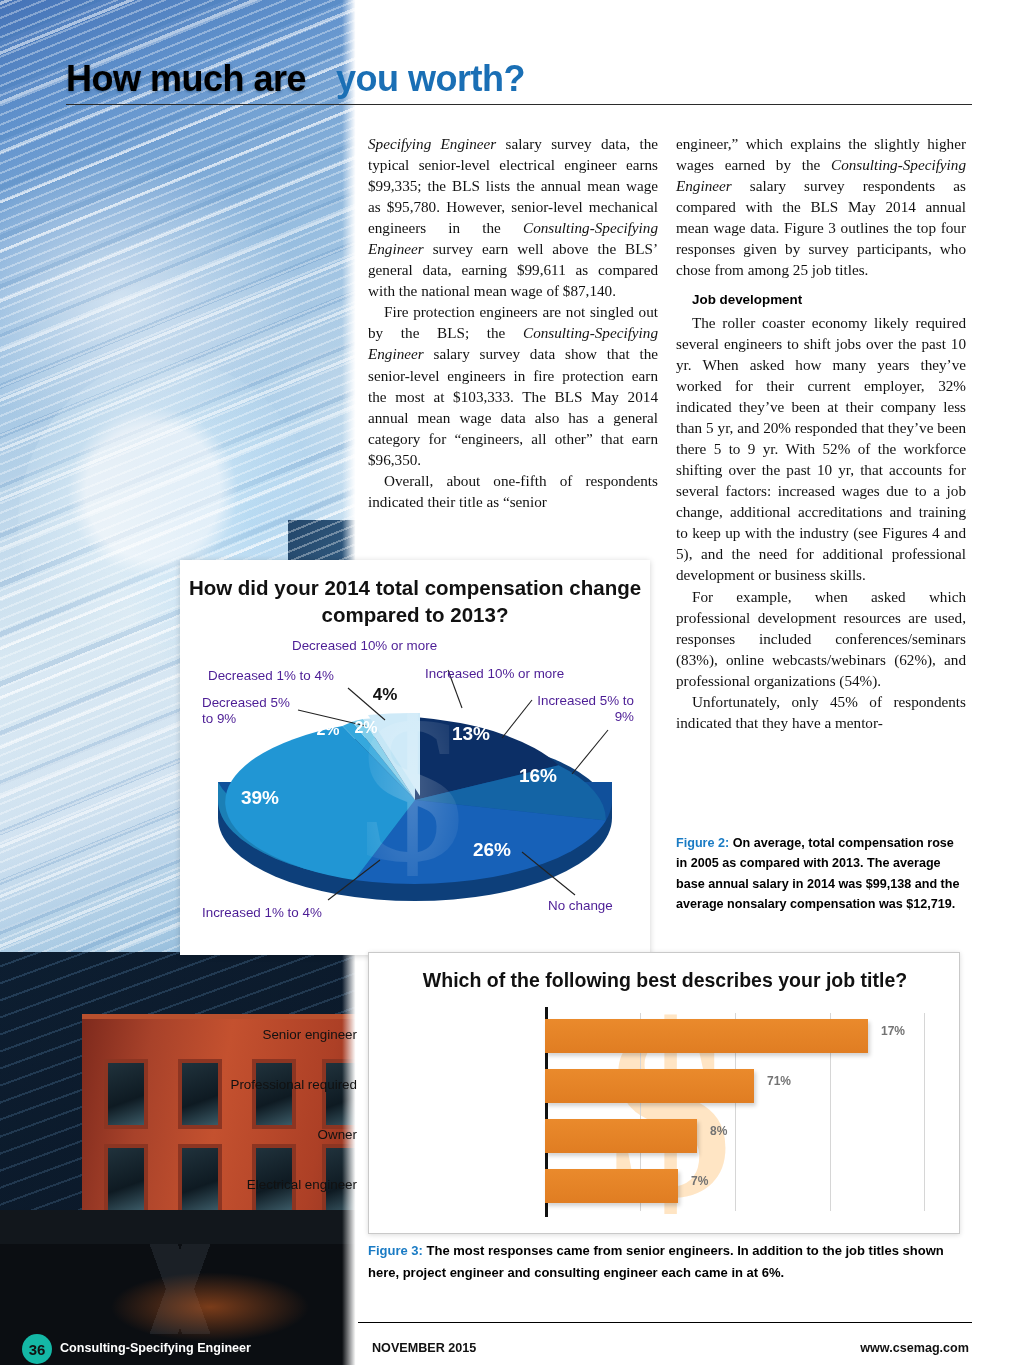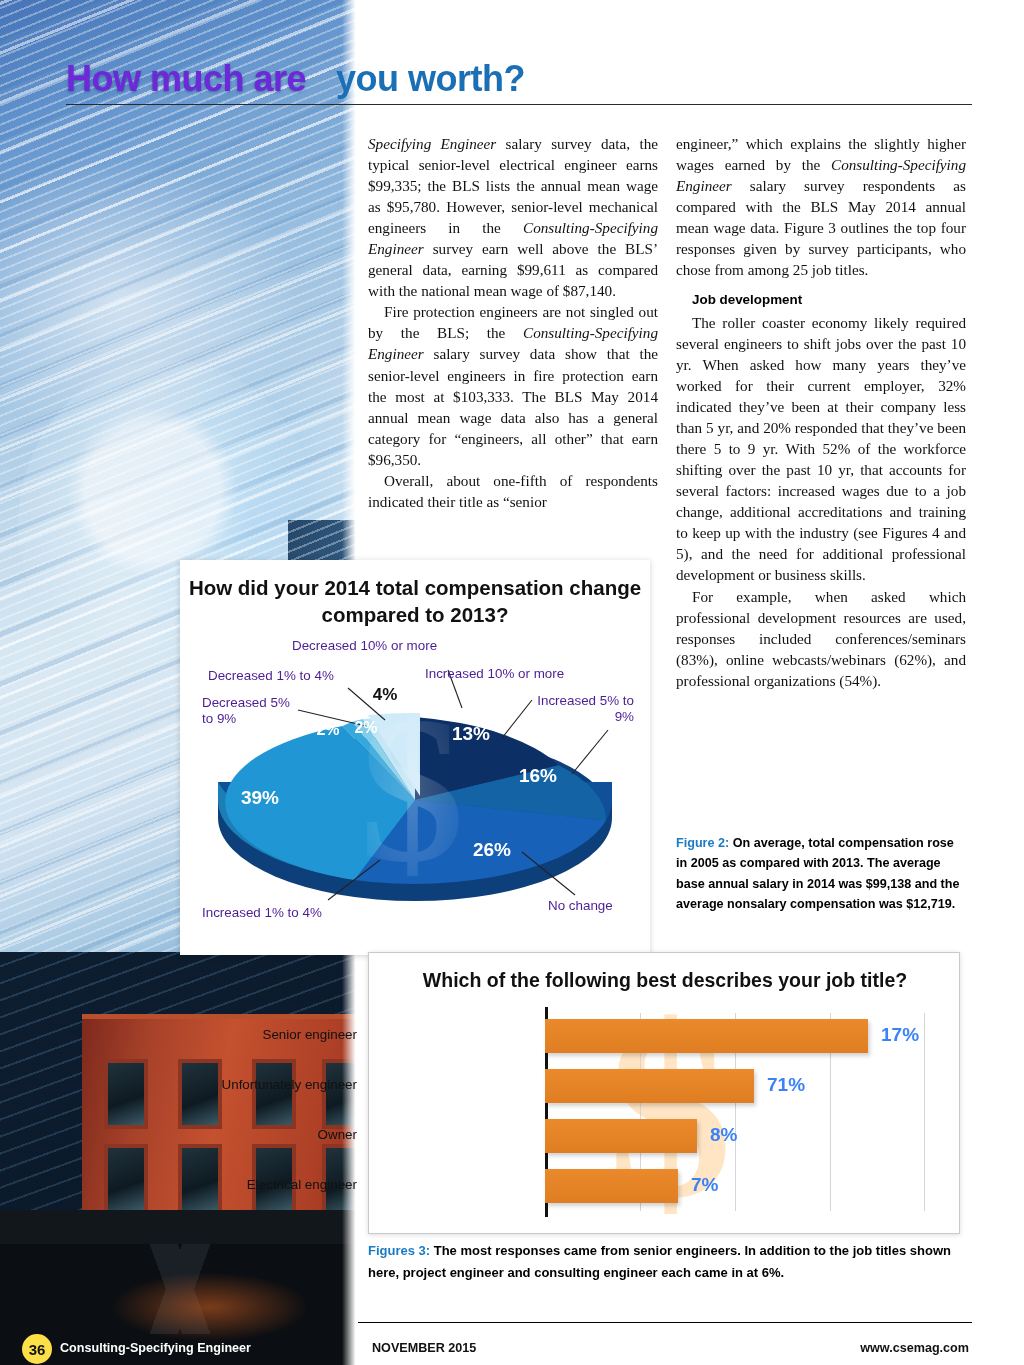--- a/index.html
+++ b/index.html
@@ -97,21 +97,21 @@
     background:linear-gradient(to right, rgba(255,255,255,0), #ffffff 85%);
   }
 
   
   .headline{
     position:absolute; left:66px; top:58px; width:900px; height:48px;
     font-family:"Liberation Sans", sans-serif;
     font-size:36px; font-weight:bold; letter-spacing:-.5px;
     white-space:nowrap;
   }
-  .hl-white{ color:#6d28d9; text-shadow:0 1px 3px rgba(0,40,80,.45); }
+  .hl-white{ color:#000000; text-shadow:0 1px 3px rgba(0,40,80,.45); }
   .hl-blue{ color:#1a6fb5; margin-left:30px; }
   .hl-rule{
     position:absolute; left:66px; top:104px; width:906px; height:1px;
     background:#2b2b2b;
   }
 
   
   .col{
     position:absolute; top:133px; width:290px;
     font-size:15.2px; line-height:1.385;
@@ -175,21 +175,21 @@
   }
   .bar-row{ position:absolute; left:0; height:34px; }
   .bar{
     position:absolute; left:0; top:0; height:34px;
     background:linear-gradient(180deg,#ea8a2c,#e07d22);
     box-shadow:2px 3px 4px rgba(0,0,0,.18);
   }
   .bar-val{
     position:absolute; top:5px;
     font-family:"Liberation Sans", sans-serif;
-    font-size:19px; font-weight:bold; color:#3b82f6; white-space:nowrap;
+    font-size:12px; font-weight:bold; color:#737373; white-space:nowrap;
   }
   .bar-cat{
     position:absolute; right:188px; width:200px; text-align:right;
     font-family:"Liberation Sans", sans-serif;
     font-size:13.4px; color:#111; white-space:nowrap;
   }
   .dollar-wm{
     position:absolute; left:196px; top:56px; width:210px; height:205px;
     font-family:"Liberation Serif", serif; font-size:250px; font-weight:bold;
     color:rgba(255,170,60,.30); line-height:205px; text-align:center;
@@ -202,21 +202,21 @@
     font-family:"Liberation Sans", sans-serif;
     font-size:13px; font-weight:bold; line-height:1.72; color:#000;
   }
 
   
   .footer-rule{
     position:absolute; left:358px; top:1322px; width:614px; height:1px; background:#000;
   }
   .pgbadge{
     position:absolute; left:22px; top:1334px; width:30px; height:30px;
-    border-radius:50%; background:#fde047; color:#111;
+    border-radius:50%; background:#14b8a6; color:#111;
     font-family:"Liberation Sans", sans-serif; font-size:15px; font-weight:bold;
     display:flex; align-items:center; justify-content:center;
   }
   .foot-mag{
     position:absolute; left:60px; top:1341px;
     font-family:"Liberation Sans", sans-serif; font-size:12.6px; font-weight:bold;
     color:#ffffff; white-space:nowrap;
   }
   .foot-date{
     position:absolute; left:372px; top:1341px;
@@ -277,20 +277,23 @@
   <p class="first">
     engineer,” which explains the slightly higher wages earned by the <i>Consulting-Specifying Engineer</i> salary survey respondents as compared with the BLS May 2014 annual mean wage data. Figure 3 outlines the top four responses given by survey participants, who chose from among 25 job titles.
   </p>
   <p class="subhead">Job development</p>
   <p>
     The roller coaster economy likely required several engineers to shift jobs over the past 10 yr. When asked how many years they’ve worked for their current employer, 32% indicated they’ve been at their company less than 5 yr, and 20% responded that they’ve been there 5 to 9 yr. With 52% of the workforce shifting over the past 10 yr, that accounts for several factors: increased wages due to a job change, additional accreditations and training to keep up with the industry (see Figures 4 and 5), and the need for additional professional development or business skills.
   </p>
   <p>
     For example, when asked which professional development resources are used, responses included conferences/seminars (83%), online webcasts/webinars (62%), and professional organizations (54%).
   </p>
+  <p>
+    Unfortunately, only 45% of respondents indicated that they have a mentor-
+  </p>
 </div>
 
 <div class="cap2">
   <span class="cap-lbl">Figure 2:</span><span> On average, total compensation rose in 2005 as compared with 2013. The average base annual salary in 2014 was $99,138 and the average nonsalary compensation was $12,719.</span>
 </div>
 
 <div class="pie-panel">
   <div class="pie-title">How did your 2014 total compensation change compared to 2013?</div>
   <div class="pie-wrap">
     <svg width="470" height="395" viewBox="0 0 470 395">
@@ -364,38 +367,38 @@
 
     <div class="bar-row" style="top:6px;">
       <div class="bar" style="width:323px;"></div>
       <div class="bar-val" style="left:336px;">17%</div>
       <div class="bar-cat" style="top:8px;">Senior engineer</div>
     </div>
 
     <div class="bar-row" style="top:56px;">
       <div class="bar" style="width:209px;"></div>
       <div class="bar-val" style="left:222px;">71%</div>
-      <div class="bar-cat" style="top:8px;">Unfortunately engineer</div>
+      <div class="bar-cat" style="top:8px;">Professional required</div>
     </div>
 
     <div class="bar-row" style="top:106px;">
       <div class="bar" style="width:152px;"></div>
       <div class="bar-val" style="left:165px;">8%</div>
       <div class="bar-cat" style="top:8px;">Owner</div>
     </div>
 
     <div class="bar-row" style="top:156px;">
       <div class="bar" style="width:133px;"></div>
       <div class="bar-val" style="left:146px;">7%</div>
       <div class="bar-cat" style="top:8px;">Electrical engineer</div>
     </div>
   </div>
 </div>
 
 <div class="cap3">
-  <span class="cap-lbl">Figures 3:</span><span> The most responses came from senior engineers. In addition to the job titles shown here, project engineer and consulting engineer each came in at 6%.</span>
+  <span class="cap-lbl">Figure 3:</span><span> The most responses came from senior engineers. In addition to the job titles shown here, project engineer and consulting engineer each came in at 6%.</span>
 </div>
 
 <div class="footer-rule"></div>
 <div class="pgbadge">36</div>
 <div class="foot-mag">Consulting-Specifying Engineer</div>
 <div class="foot-date">NOVEMBER 2015</div>
 <div class="foot-url">www.csemag.com</div>
 
 </body></html>

